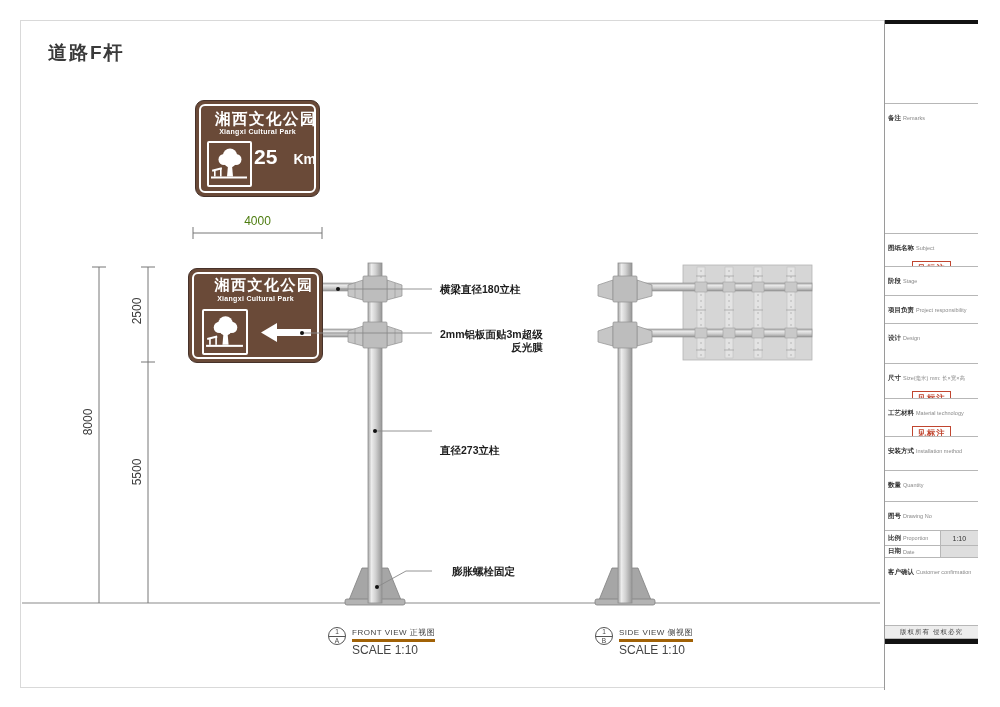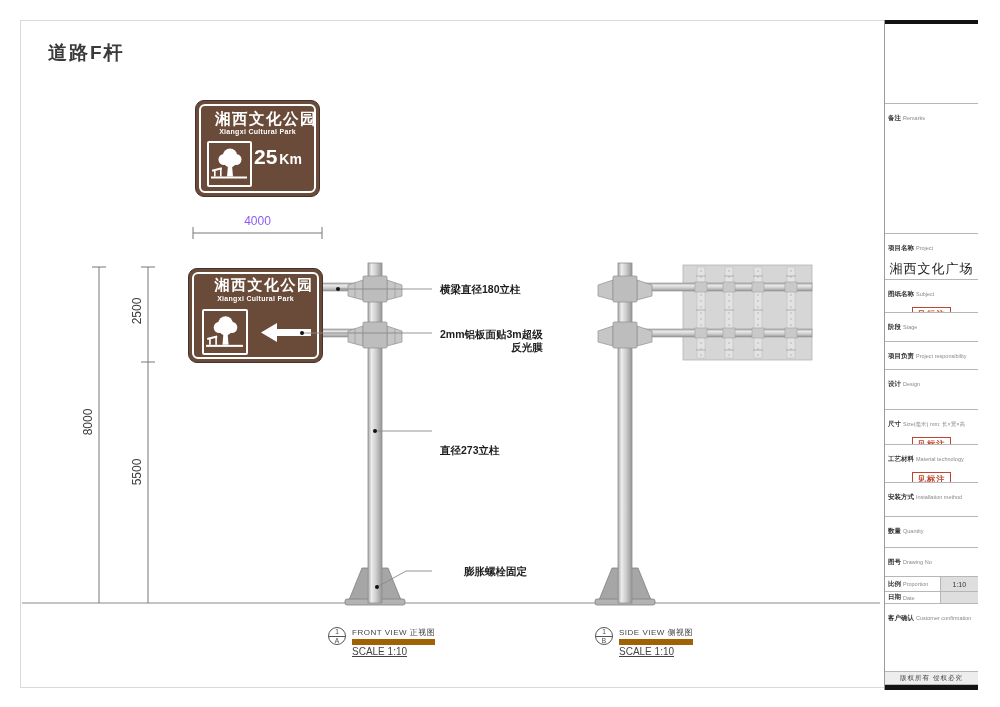--- a/index.html
+++ b/index.html
@@ -3,43 +3,43 @@
 <meta charset="utf-8">
 <style>
   html,body{margin:0;padding:0;background:#fff;}
   #page{position:relative;width:1000px;height:707px;background:#fff;overflow:hidden;
         font-family:"Liberation Sans",sans-serif;}
   .abs{position:absolute;}
   svg.layer{position:absolute;left:0;top:0;pointer-events:none;}
 
   
   .page-title{left:48px;top:40px;font-size:19px;font-weight:600;color:#3a3a3a;letter-spacing:2px;}
-  .dim{font-size:12px;color:#8b5cf6;white-space:nowrap;}
+  .dim{font-size:12px;color:#4d7c0f;white-space:nowrap;}
   .vwrap{position:absolute;width:0;height:0;display:flex;align-items:center;justify-content:center;}
   .vwrap span{transform:rotate(-90deg);white-space:nowrap;font-size:12px;color:#3c3c3c;}
   .ann{font-size:10.5px;font-weight:600;color:#1c1c1c;white-space:nowrap;line-height:13px;text-align:right;}
 
   
   .sign{background:var(--sign_brown,#6a4a38);border-radius:9px;border:1px solid #46322a;box-sizing:border-box;}
   .sign .frame{position:absolute;left:3px;top:3px;right:3px;bottom:3px;border:2.5px solid #fff;border-radius:6px;}
   .sign .cn{position:absolute;left:17px;right:0;text-align:center;color:#fff;font-weight:bold;letter-spacing:1.5px;}
   .sign .en{position:absolute;left:0;right:0;text-align:center;color:#fff;font-weight:bold;font-size:7px;letter-spacing:.3px;}
   .iconbox{position:absolute;border:2.5px solid #fff;border-radius:2px;box-sizing:border-box;}
-  .dist{position:absolute;display:flex;align-items:baseline;justify-content:flex-start;color:#fff;font-weight:bold;}
+  .dist{position:absolute;display:flex;align-items:baseline;justify-content:space-between;color:#fff;font-weight:bold;}
   .dist .num{font-size:21px;}
   .dist .unit{font-size:14px;margin-left:2px;}
 
   
   .viewlabel{display:flex;gap:6px;align-items:flex-start;}
   .vcirc{width:18px;height:18px;border:1px solid #555;border-radius:50%;box-sizing:border-box;
          display:flex;flex-direction:column;font-size:6.5px;color:#444;text-align:center;}
   .vcirc .t{flex:1;border-bottom:1px solid #555;line-height:8px;}
   .vcirc .b{flex:1;line-height:8px;}
-  .vname{font-size:8px;color:#444;letter-spacing:.5px;border-bottom:6px solid #a16207;padding-bottom:1px;white-space:nowrap;}
-  .vscale{font-size:10px;color:#444;margin-top:1px;text-decoration:underline;}
+  .vname{font-size:8px;color:#444;letter-spacing:.5px;border-bottom:3px solid #a16207;padding-bottom:1px;white-space:nowrap;}
+  .vscale{font-size:12px;color:#444;margin-top:1px;}
 
   
   #titleblock{left:884px;top:20px;width:94px;height:670px;border-left:1px solid #9a9a9a;
               box-sizing:border-box;background:#fff;display:flex;flex-direction:column;}
   .tb-bar{background:#121212;}
   .tb-row{border-bottom:1px solid #b7b7b7;box-sizing:border-box;padding:2px 3px;position:relative;overflow:hidden;}
   .tb-cn{font-size:6.5px;font-weight:bold;color:#333;margin-right:2px;}
   .tb-en{font-size:5.5px;color:#8a8a8a;}
   .tb-project-value{text-align:center;font-size:13px;color:#1f1f1f;letter-spacing:1px;margin-top:6px;}
   .stampwrap{text-align:center;margin-top:3px;}
@@ -250,21 +250,21 @@
   <div class="vwrap" style="left:137px;top:472px;">
       <span>5500</span>
     </div>
 
   <div class="abs ann" style="left:440px;top:283px;">横梁直径180立柱</div>
   <div class="abs ann" style="left:440px;top:328px;">
     <div>2mm铝板面贴3m超级</div>
     <div>反光膜</div>
   </div>
   <div class="abs ann" style="left:440px;top:413px;margin-top:31px;">直径273立柱</div>
-  <div class="abs ann" style="left:464px;top:565px;">膨胀螺栓固定</div>
+  <div class="abs ann" style="left:452px;top:565px;">膨胀螺栓固定</div>
 
   <div class="abs viewlabel" style="left:328px;top:627px;">
     <div class="vcirc">
       <div class="t">1</div>
       <div class="b">A</div>
     </div>
     <div>
       <div class="vname">FRONT VIEW 正视图</div>
       <div class="vscale">SCALE 1:10</div>
     </div>
@@ -278,24 +278,20 @@
       <div class="vname">SIDE VIEW 侧视图</div>
       <div class="vscale">SCALE 1:10</div>
     </div>
   </div>
 
   <div id="titleblock" class="abs">
     <div class="tb-bar" style="height:4px;"></div>
     <div class="tb-row" style="height:80px;"></div>
     <div class="tb-row" style="height:130px;">
       <span class="tb-cn">备注</span><span class="tb-en">Remarks</span>
-    </div>
-    <div class="tb-row" style="height:46px;">
-      <span class="tb-cn">项目名称</span><span class="tb-en">Project</span>
-      <div class="tb-project-value">湘西文化广场</div>
     </div>
     <div class="tb-row" style="height:33px;">
       <span class="tb-cn">图纸名称</span><span class="tb-en">Subject</span>
       <div class="stampwrap"><span class="stamp">见标注</span></div>
     </div>
     <div class="tb-row" style="height:29px;">
       <span class="tb-cn">阶段</span><span class="tb-en">Stage</span>
     </div>
     <div class="tb-row" style="height:28px;">
       <span class="tb-cn">项目负责</span><span class="tb-en">Project responsibility</span>

